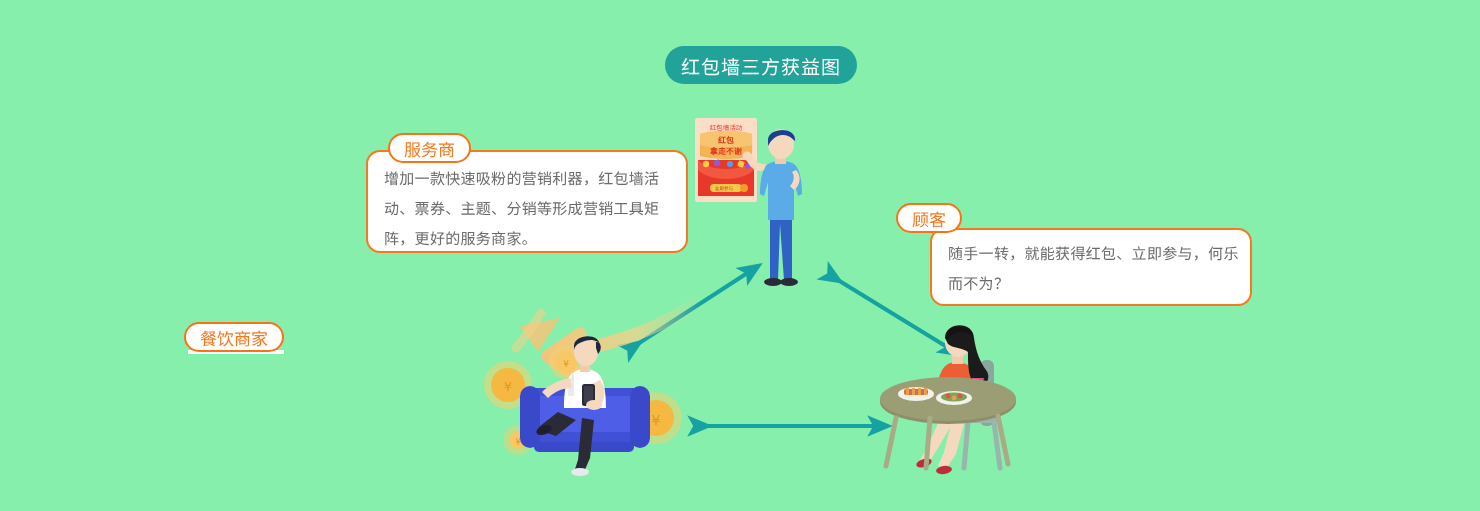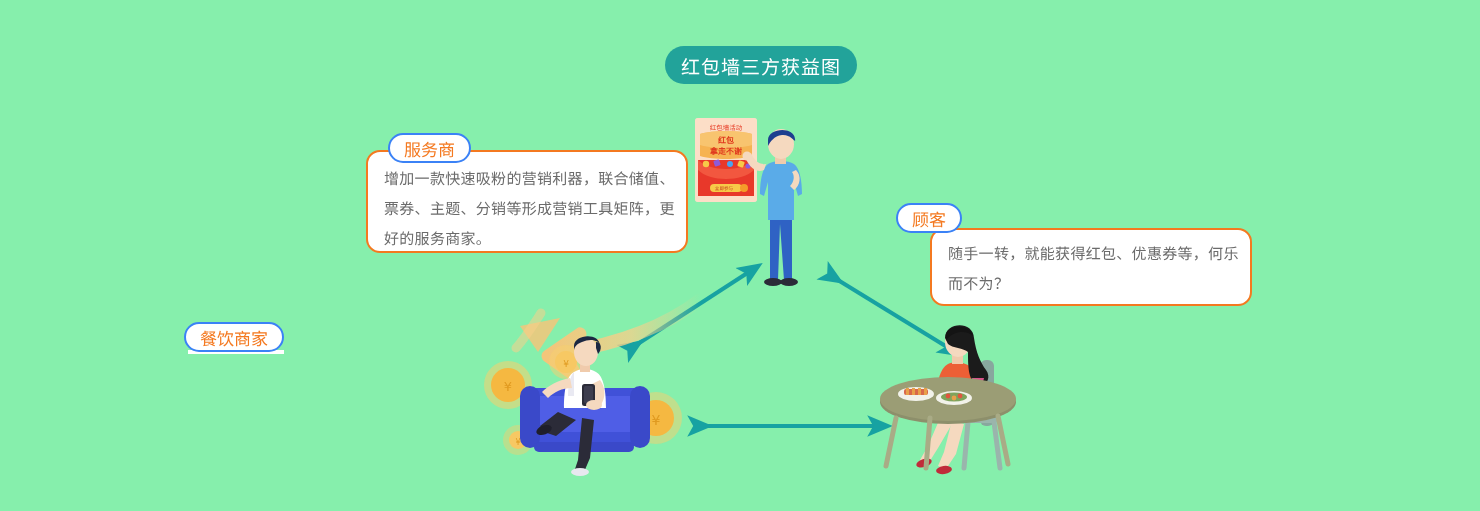--- a/index.html
+++ b/index.html
@@ -43,21 +43,21 @@
   .callout {
     position: absolute;
     box-sizing: border-box;
     border: 2px solid #f47920;
     border-radius: 14px;
     background: #ffffff;
   }
   .callout-label {
     position: absolute;
     box-sizing: border-box;
-    border: 2px solid #3b82f6;
+    border: 2px solid #f97316;
     border-radius: 16px;
     background: #ffffff;
     color: #f47920;
     font-size: 17px;
     height: 30px;
     display: flex;
     align-items: center;
     justify-content: center;
     padding: 0 14px;
     white-space: nowrap;
@@ -334,27 +334,27 @@
       <g>
         <ellipse cx="86" cy="79" rx="13" ry="4.5" fill="#7fa35c"></ellipse>
         <circle cx="80" cy="78" r="2.4" fill="#e0553f"></circle>
         <circle cx="86" cy="80" r="2.4" fill="#e8a04a"></circle>
         <circle cx="92" cy="78" r="2.4" fill="#e0553f"></circle>
       </g>
     </g>
   </svg>
 
   <div class="callout" id="box-service">
-    <div class="callout-body">增加一款快速吸粉的营销利器，联合储值、票券、主题、分销等形成营销工具矩阵，更好的服务商家。</div>
+    <div class="callout-body">增加一款快速吸粉的营销利器，红包墙活动、票券、主题、分销等形成营销工具矩阵，更好的服务商家。</div>
   </div>
   <div class="label-notch" style="left:392px; top:161px; width:78px;"></div>
   <div class="callout-label" id="label-service">服务商</div>
 
   <div class="callout" id="box-customer">
-    <div class="callout-body">随手一转，就能获得红包、优惠券等，何乐而不为？</div>
+    <div class="callout-body">随手一转，就能获得红包、立即参与，何乐而不为？</div>
   </div>
   <div class="label-notch" style="left:956px; top:231px; width:60px;"></div>
   <div class="callout-label" id="label-customer">顾客</div>
 
   <div class="label-notch" style="left:188px; top:350px; width:96px;"></div>
   <div class="callout-label" id="label-merchant">餐饮商家</div>
 
 </div>
 
 </body></html>

